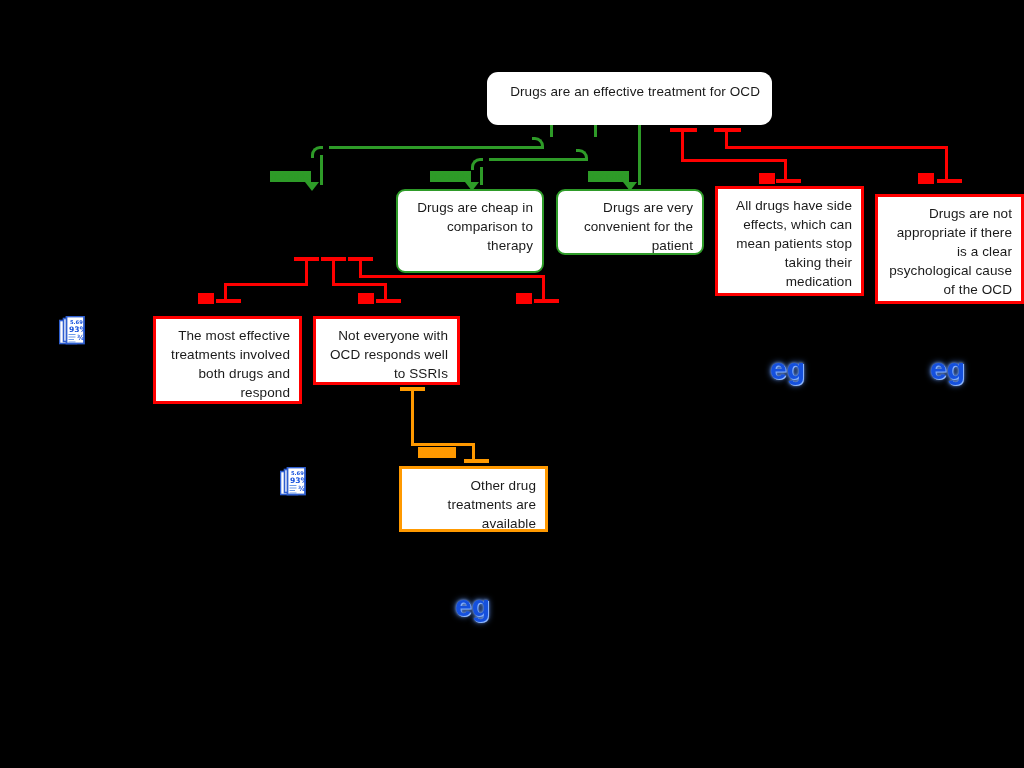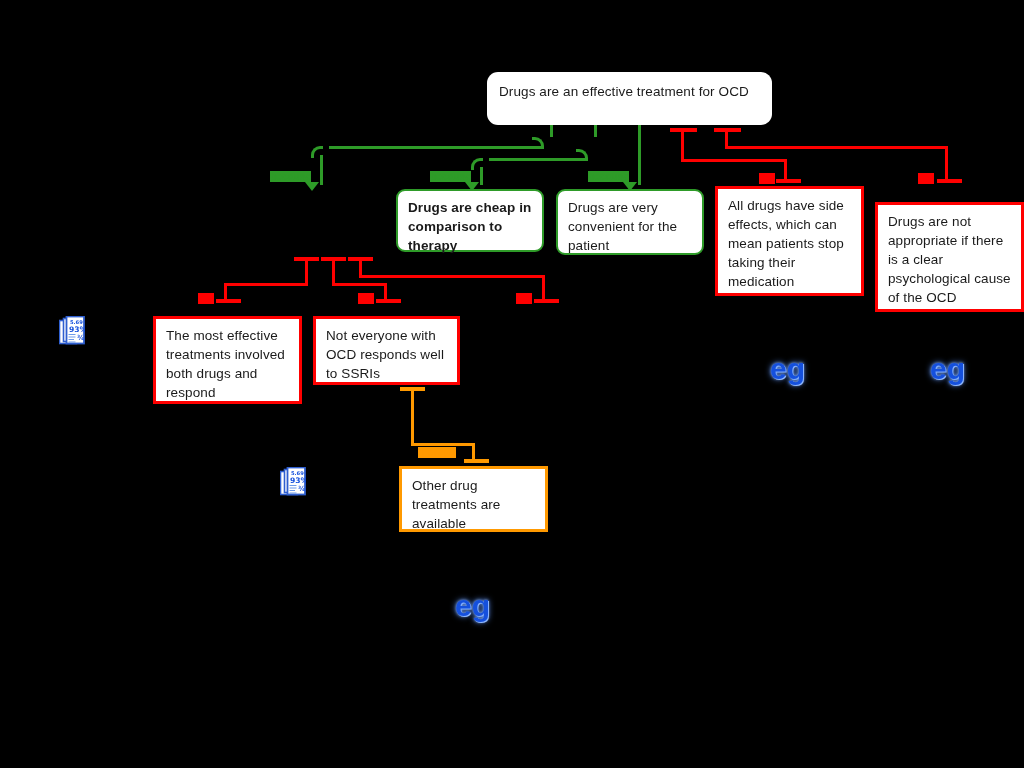--- a/index.html
+++ b/index.html
@@ -7,20 +7,21 @@
     padding: 0;
     background: #000000;
   }
   #canvas {
     position: relative;
     width: 1024px;
     height: 768px;
     background: #000000;
     overflow: hidden;
     font-family: "Liberation Sans", sans-serif;
+    text-align: right;
   }
 
   
   .box {
     position: absolute;
     background: #ffffff;
     box-sizing: border-box;
     color: #1a1a1a;
     font-size: 13.5px;
     line-height: 19px;
@@ -154,31 +155,31 @@
   <div class="bar r" style="left:776px; top:179px; width:25px;"></div>
 
   <div class="seg v r" style="left:725px; top:131px; height:18px;"></div>
   <div class="seg h r" style="left:725px; top:146px; width:223px;"></div>
   <div class="seg v r" style="left:945px; top:146px; height:36px;"></div>
   <div class="bar r" style="left:937px; top:179px; width:25px;"></div>
 
   <div class="clabel r" style="left:759px; top:173px;">but</div>
   <div class="clabel r" style="left:918px; top:173px;">but</div>
 
-  <div class="box green" style="left:396px; top:189px; width:148px; height:63px;font-weight:bold;">
+  <div class="box green" style="left:396px; top:189px; width:148px; height:84px;">
     <span>Drugs are cheap in comparison to therapy</span>
   </div>
   <div class="box green" style="left:556px; top:189px; width:148px; height:66px;">
     <span>Drugs are very convenient for the patient</span>
   </div>
 
   <div class="box red" style="left:715px; top:186px; width:149px; height:110px;">
     <span>All drugs have side effects, which can mean patients stop taking their medication</span>
   </div>
-  <div class="box red" style="left:875px; top:202px; width:149px; height:110px;">
+  <div class="box red" style="left:875px; top:194px; width:149px; height:110px;">
     <span>Drugs are not appropriate if there is a clear psychological cause of the OCD</span>
   </div>
 
   <div class="bar r" style="left:294px; top:257px; width:25px;"></div>
   <div class="bar r" style="left:321px; top:257px; width:25px;"></div>
   <div class="bar r" style="left:348px; top:257px; width:25px;"></div>
 
   <div class="seg v r" style="left:305px; top:260px; height:26px;"></div>
   <div class="seg h r" style="left:224px; top:283px; width:84px;"></div>
   <div class="seg v r" style="left:224px; top:283px; height:19px;"></div>

